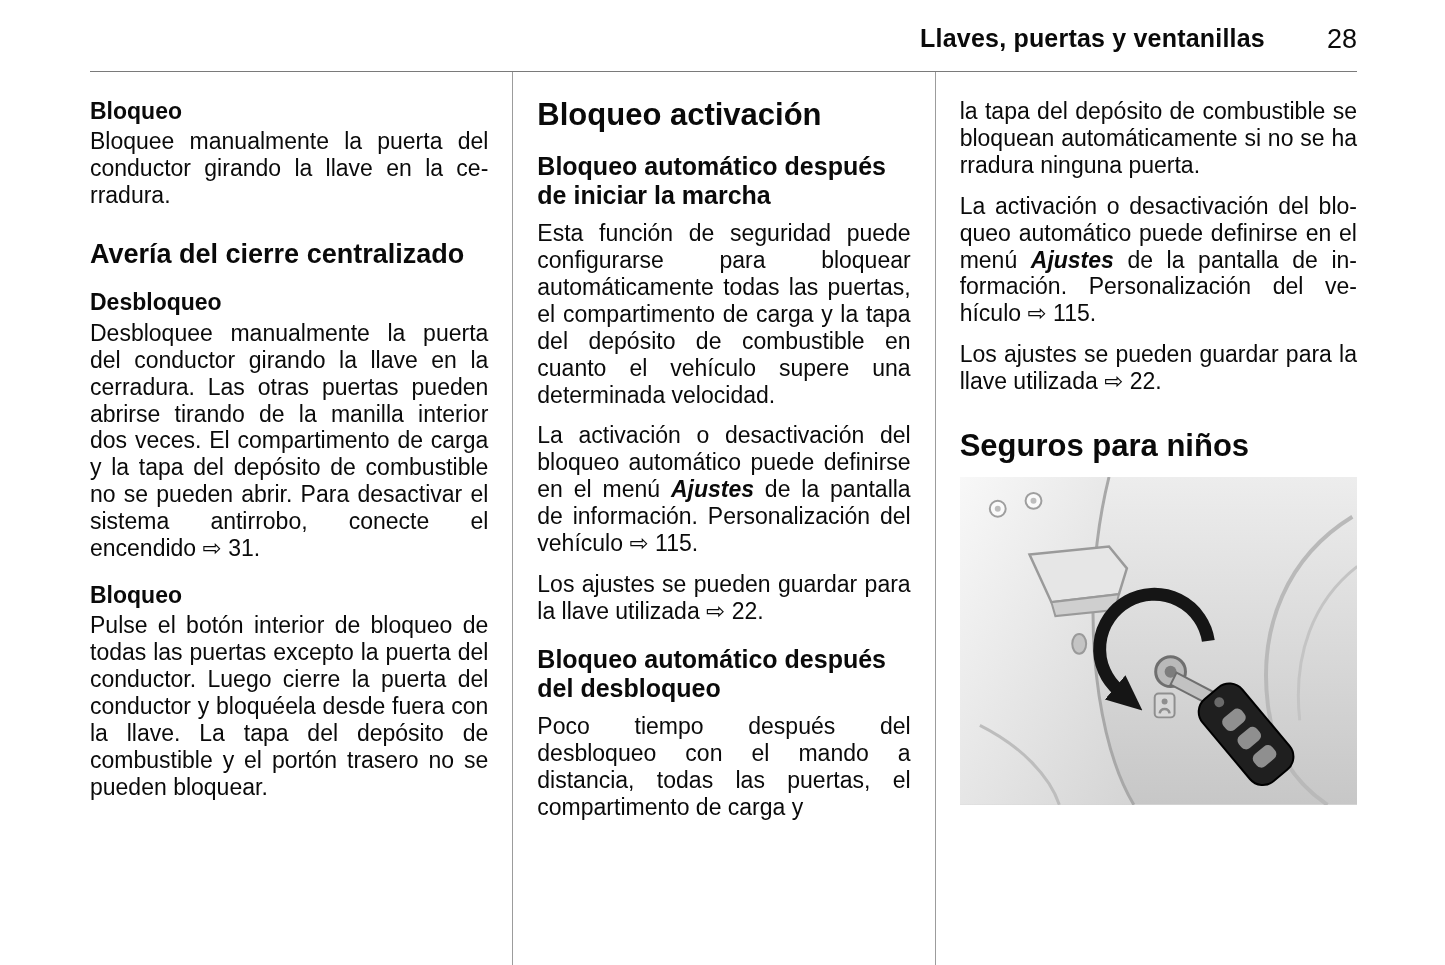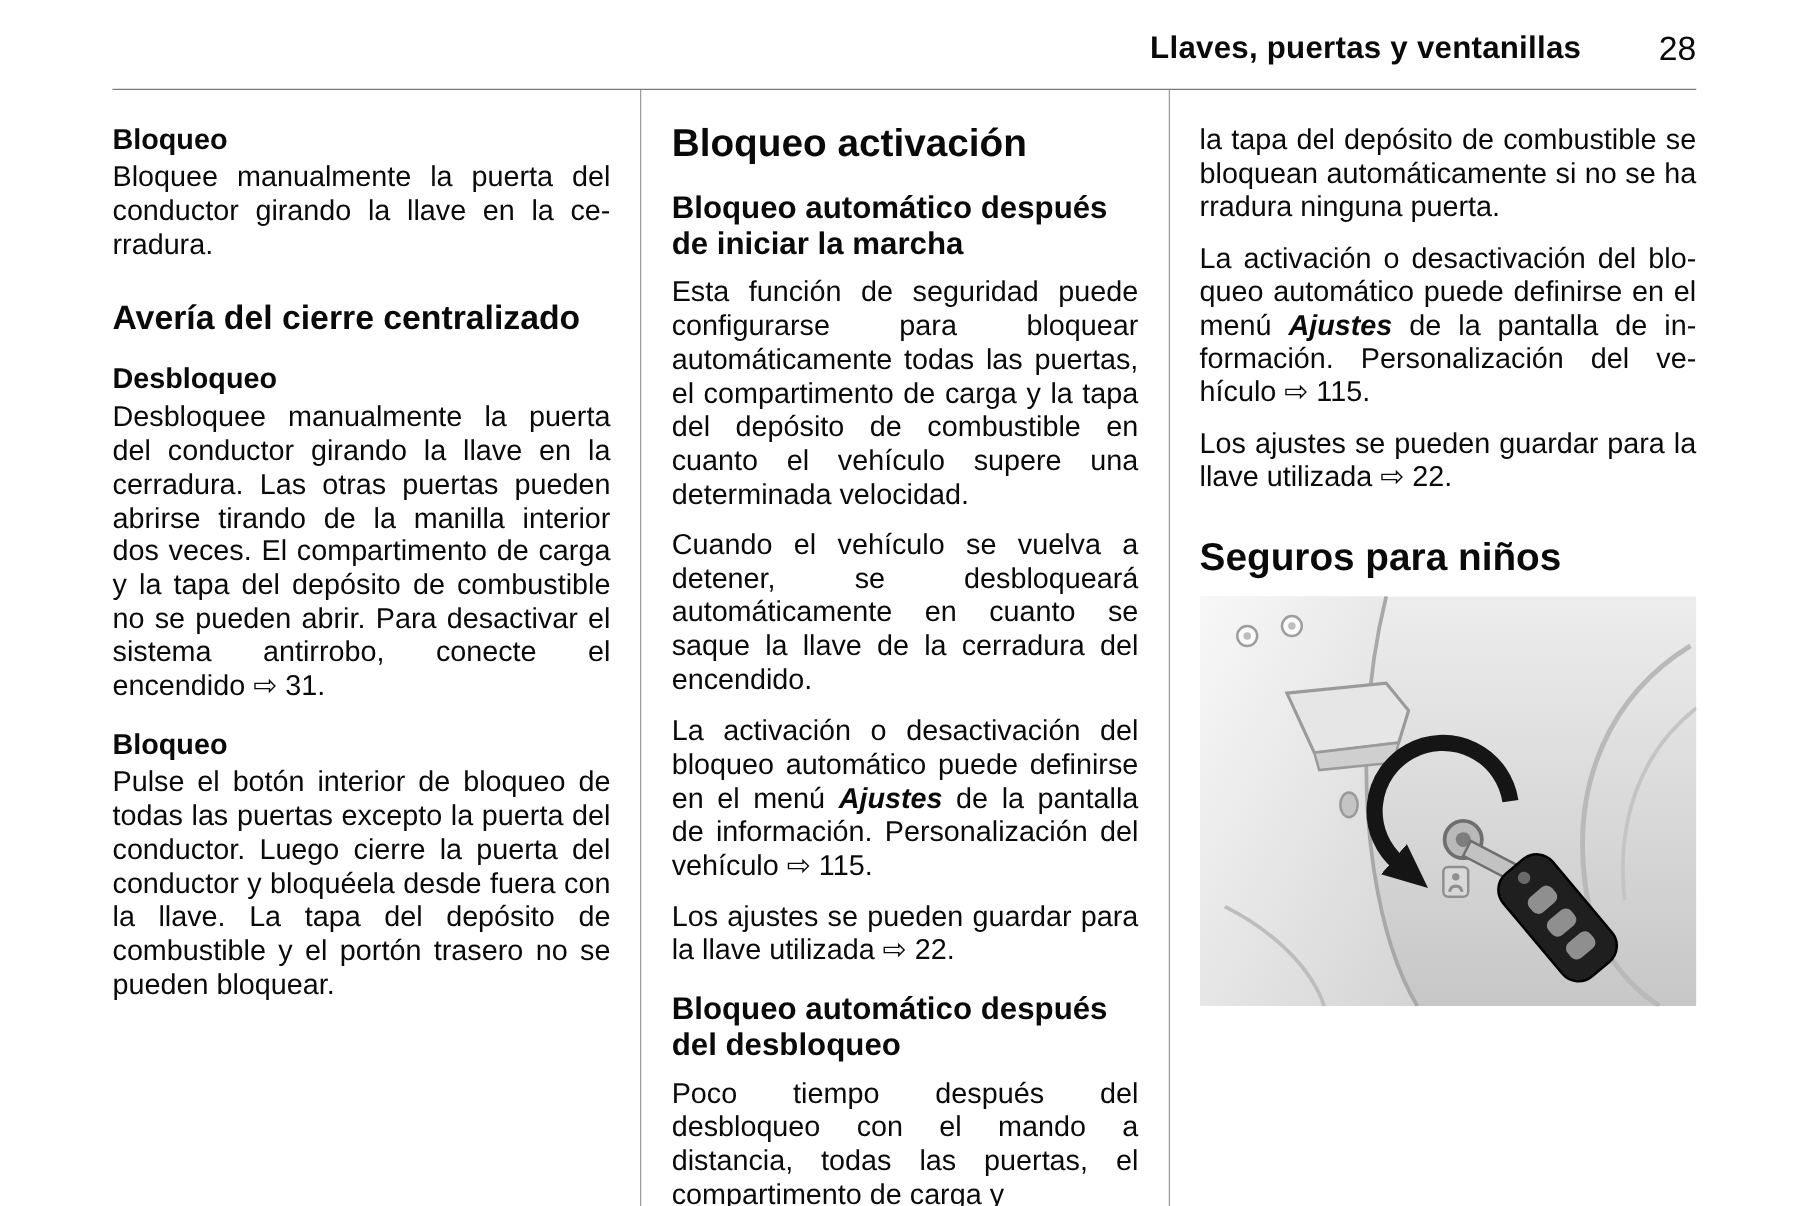--- a/index.html
+++ b/index.html
@@ -73,21 +73,20 @@
 
       <h4 class="h-sm">Bloqueo</h4>
       <p>Pulse el botón interior de bloqueo de todas las puertas excepto la puerta del conductor. Luego cierre la puerta del conductor y bloquéela desde fuera con la llave. La tapa del depó­sito de combustible y el portón trasero no se pueden bloquear.</p>
     </section>
 
     <section class="col col-2">
       <h1 class="h-xl">Bloqueo activación</h1>
 
       <h3 class="h-md">Bloqueo automático después de iniciar la marcha</h3>
       <p>Esta función de seguridad puede configurarse para bloquear automáti­camente todas las puertas, el com­partimento de carga y la tapa del de­pósito de combustible en cuanto el vehículo supere una determinada ve­locidad.</p>
-      <p>Cuando el vehículo se vuelva a dete­ner, se desbloqueará automática­mente en cuanto se saque la llave de la cerradura del encendido.</p>
       <p><span>La activación o desactivación del blo­queo automático puede definirse en el menú </span><b>Ajustes</b><span> de la pantalla de in­formación. Personalización del ve­hículo ⇨ 115.</span></p>
       <p>Los ajustes se pueden guardar para la llave utilizada ⇨ 22.</p>
 
       <h3 class="h-md">Bloqueo automático después del desbloqueo</h3>
       <p>Poco tiempo después del desbloqueo con el mando a distancia, todas las puertas, el compartimento de carga y</p>
     </section>
 
     <section class="col col-3">
       <p>la tapa del depósito de combustible se bloquean automáticamente si no se ha rradura ninguna puerta.</p>
       <p><span>La activación o desactivación del blo­queo automático puede definirse en el menú </span><b>Ajustes</b><span> de la pantalla de in­formación. Personalización del ve­hículo ⇨ 115.</span></p>

